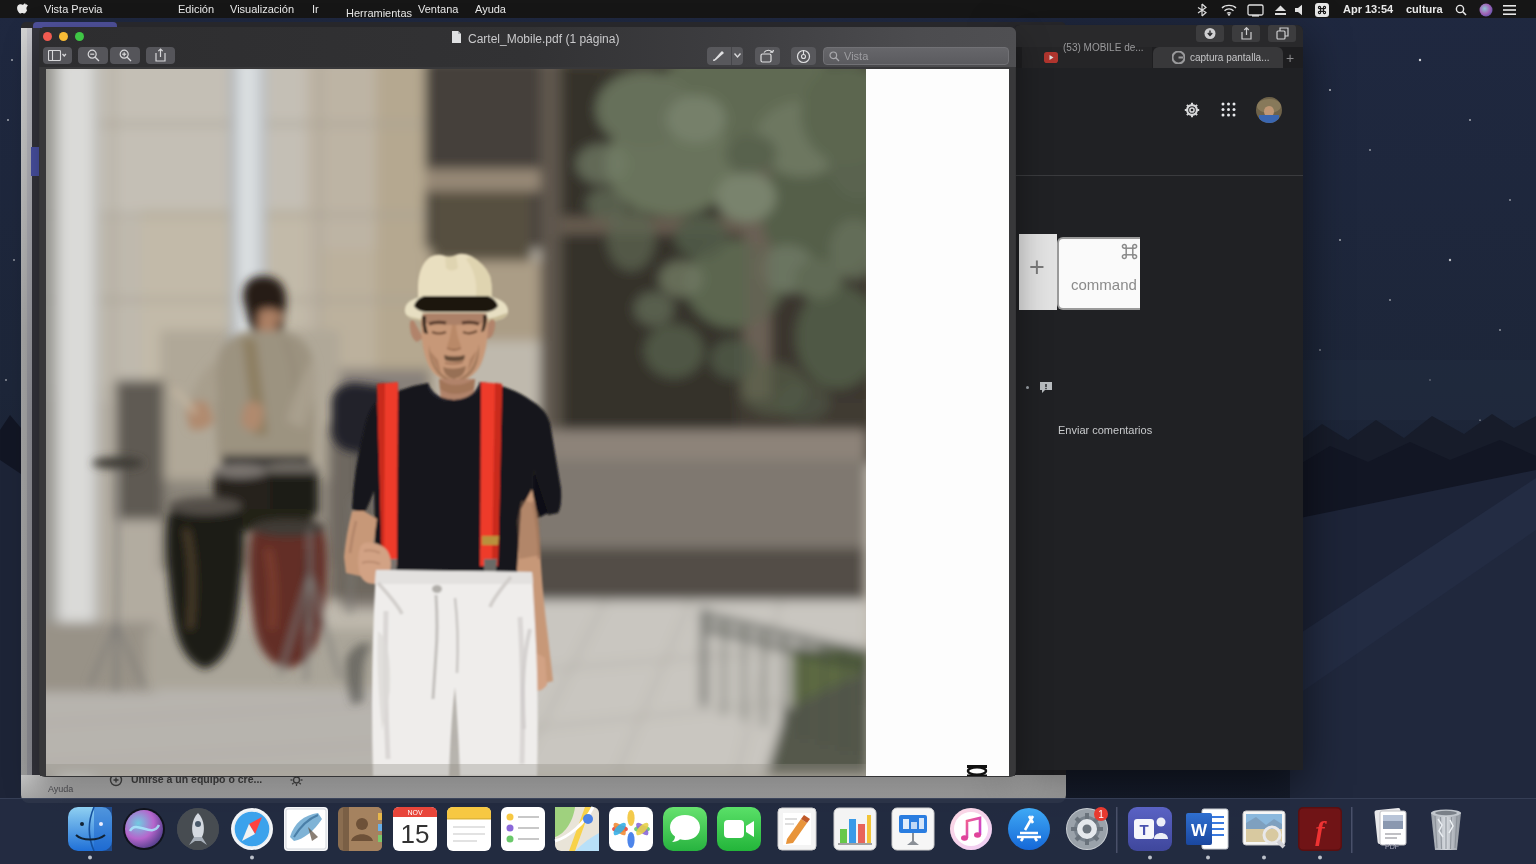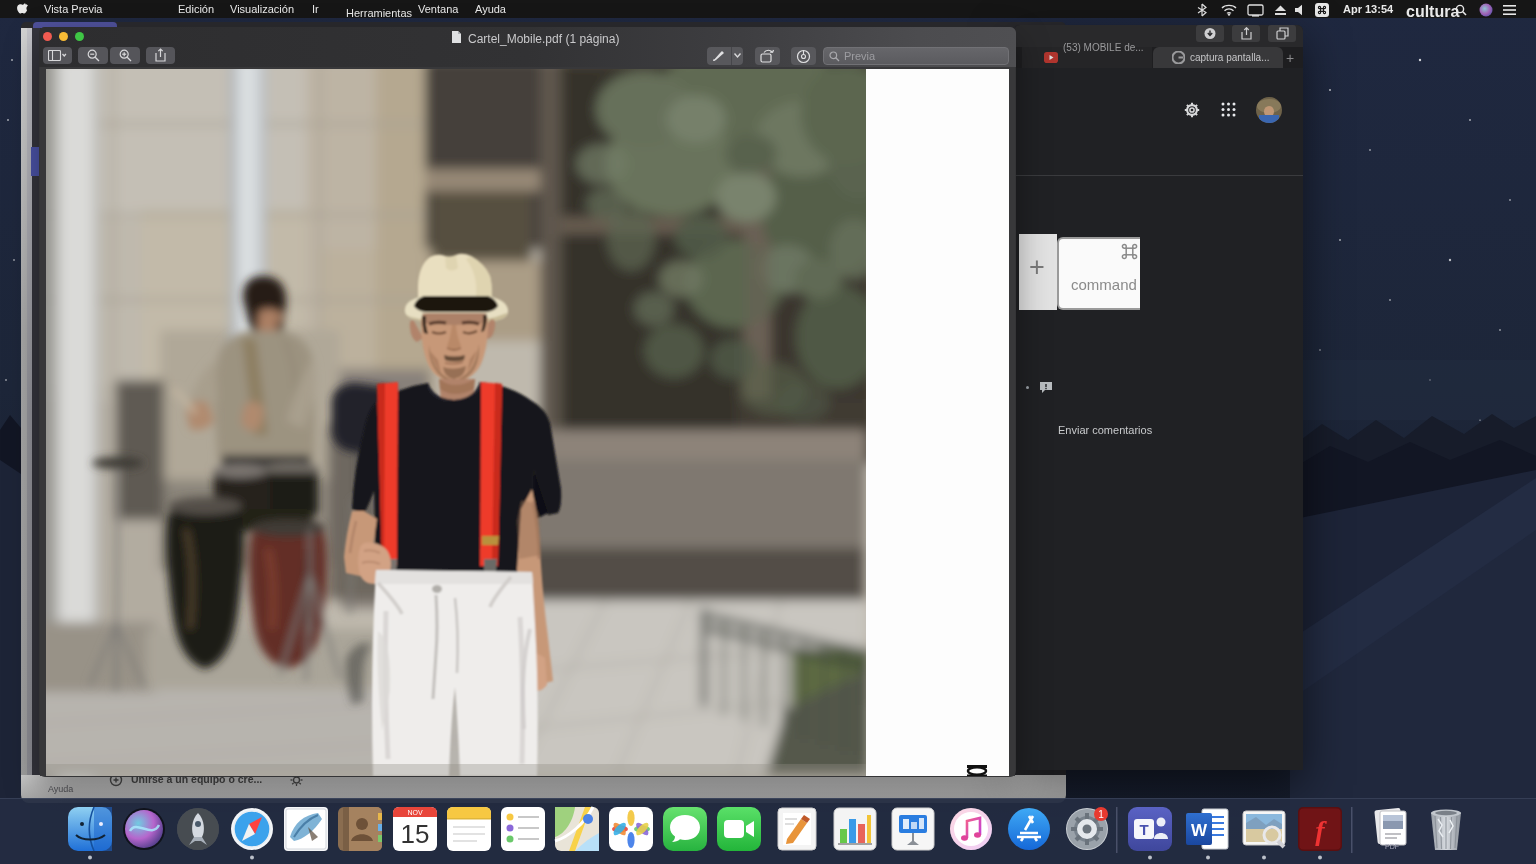--- a/index.html
+++ b/index.html
@@ -94,21 +94,21 @@
 
     <g transform="translate(119,0)">
       <rect x="0" y="0" width="14" height="14" rx="3" fill="#e8e8e8"></rect>
       <g fill="none" stroke="#161616" stroke-width="1.1" transform="translate(3.2,3.2)">
         <rect x="2.4" y="2.4" width="2.8" height="2.8"></rect>
         <path d="M2.4,2.4 L2.4,1.3 A1.1,1.1 0 1 0 1.3,2.4 Z M5.2,2.4 L6.3,2.4 A1.1,1.1 0 1 0 5.2,1.3 Z M5.2,5.2 L5.2,6.3 A1.1,1.1 0 1 0 6.3,5.2 Z M2.4,5.2 L1.3,5.2 A1.1,1.1 0 1 0 2.4,6.3 Z"></path>
       </g>
     </g>
   </svg>
   <span class="abs" style="left:1343px;top:3px;font-weight:bold;font-size:11px;">Apr 13:54</span>
-  <span class="abs" style="left:1406px;top:3px;font-weight:bold;font-size:16px;">cultura</span>
+  <span class="abs" style="left:1406px;top:3px;font-weight:bold;font-size:11px;">cultura</span>
   <svg class="abs" style="left:1455px;top:4px;" width="12" height="12" viewBox="0 0 12 12">
     <circle cx="5" cy="5" r="3.6" stroke="#e8e8e8" stroke-width="1.4" fill="none"></circle>
     <line x1="7.8" y1="7.8" x2="11" y2="11" stroke="#e8e8e8" stroke-width="1.6"></line>
   </svg>
   <svg class="abs" style="left:1479px;top:3px;" width="14" height="14" viewBox="0 0 14 14">
     <defs>
         <radialGradient id="siri" cx="0.4" cy="0.4" r="0.8">
       <stop offset="0" stop-color="#9bd8e8"></stop>
           <stop offset="0.5" stop-color="#b06cc8"></stop>
           <stop offset="1" stop-color="#4250b8"></stop>
@@ -317,21 +317,21 @@
       <circle cx="7.5" cy="7.5" r="6" stroke="#e0e0e2" fill="none" stroke-width="1.2"></circle>
       <circle cx="7.5" cy="7.5" r="2" stroke="#e0e0e2" fill="none" stroke-width="1.1"></circle>
       <path d="M7.5,1.5 L7.5,5.5" stroke="#e0e0e2" stroke-width="1.1"></path>
     </svg>
 
   <div class="abs" style="left:784px;top:20px;width:186px;height:18px;background:linear-gradient(#66666a,#5b5b5f);border-radius:4px;border:1px solid #717175;"></div>
   <svg class="abs" style="left:790px;top:24px;" width="11" height="11" viewBox="0 0 11 11">
       <circle cx="4.3" cy="4.3" r="3.3" stroke="#a9a9ad" fill="none" stroke-width="1.2"></circle>
       <line x1="6.8" y1="6.8" x2="10" y2="10" stroke="#a9a9ad" stroke-width="1.3"></line>
     </svg>
-  <span class="abs" style="left:805px;top:23px;font-size:11px;color:#9d9da1;">Previa</span>
+  <span class="abs" style="left:805px;top:23px;font-size:11px;color:#9d9da1;">Vista</span>
 
   <div class="abs" style="left:1px;top:40px;width:975px;height:709px;background:#38383a;overflow:hidden;">
 
     <div class="abs" style="left:826px;top:2px;width:143px;height:707px;background:#fdfdfd;"></div>
 
     <svg class="abs" style="left:925px;top:698px;" width="24" height="12" viewBox="0 0 24 12">
       <rect x="2" y="0" width="20" height="3" fill="#111"></rect>
       <ellipse cx="12" cy="6" rx="9" ry="3.6" fill="none" stroke="#111" stroke-width="2.4"></ellipse>
       <rect x="2" y="9.5" width="20" height="2.5" fill="#111"></rect>
     </svg>

